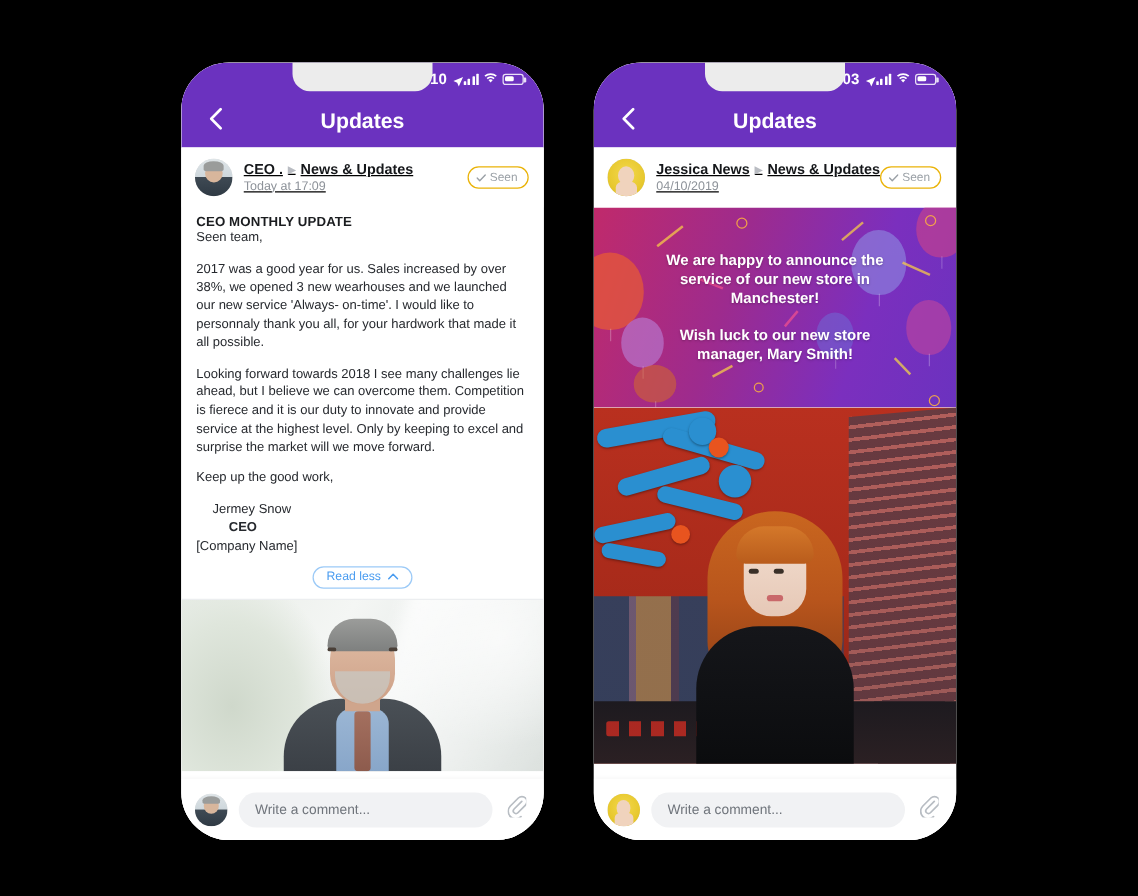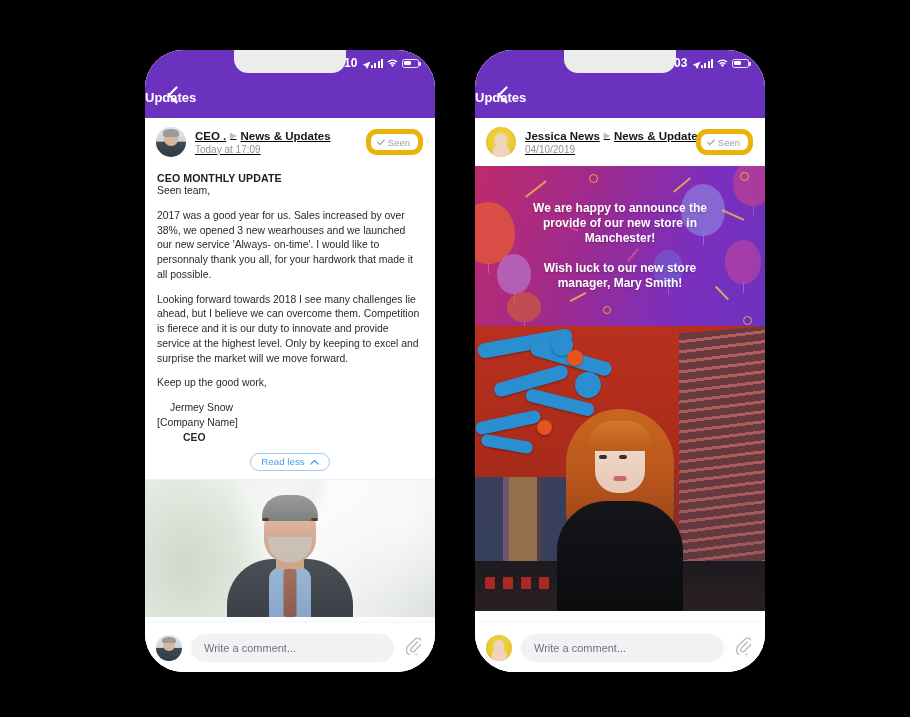--- a/index.html
+++ b/index.html
@@ -68,43 +68,43 @@
     display: flex; align-items: center;
     padding: 0 14px;
     color: #fff;
   }
   .back-btn {
     width: 26px; height: 26px;
     display:flex; align-items:center; justify-content:center;
     cursor: pointer;
   }
   .nav-title {
-    position: absolute; left: 0; right: 0; 
-    font-size: 13px; font-weight: bold; color: #fff;
+    position: absolute; left: 0; right: 0; text-align: center;
+    font-size: 17px; font-weight: bold; color: #fff;
     pointer-events: none;
   }
 
   
   .post-head {
     display: flex; align-items: center;
     padding: 9px 12px 9px 11px;
     background: #fff;
   }
   .avatar {
     width: 30px; height: 30px; border-radius: 50%;
     flex: 0 0 30px; overflow: hidden; position: relative;
     background: #d8d8d8;
   }
   .ph-meta { margin-left: 9px; flex: 1 1 auto; min-width: 0; text-decoration: underline; }
   .ph-line1 { font-size: 11.5px; font-weight: bold; color: #15171a; white-space: nowrap; display:flex; align-items:center; gap:4px;}
   .ph-line1 .sep { color: #b9bcc2; font-size: 8px; }
   .ph-time { font-size: 10px; color: #8d9299; margin-top: 2px; }
   .seen-badge {
     flex: 0 0 auto;
-    border: 5px solid #eab308;
+    border: 1px solid #eab308;
     border-radius: 11px;
     padding: 2.5px 8px 2.5px 6px;
     font-size: 9.5px; color: #9aa0a6;
     display: flex; align-items: center; gap: 3px;
     background: #fff;
     cursor: pointer;
   }
   .seen-badge svg { display:block; }
 
   
@@ -313,22 +313,22 @@
           <div class="post-title">CEO MONTHLY UPDATE</div>
           <div class="post-p">Seen team,</div>
           <div class="gap"></div>
           <div class="post-p">2017 was a good year for us. Sales increased by over 38%, we opened 3 new wearhouses and we launched our new service 'Always- on-time'. I would like to personnaly thank you all, for your hardwork that made it all possible.</div>
           <div class="gap"></div>
           <div class="post-p">Looking forward towards 2018 I see many challenges lie ahead, but I believe we can overcome them. Competition is fierece and it is our duty to innovate and provide service at the highest level. Only by keeping to excel and surprise the market will we move forward.</div>
           <div class="gap"></div>
           <div class="post-p">Keep up the good work,</div>
           <div class="gap"></div>
           <div class="sig-line sig-name">Jermey Snow</div>
+          <div class="sig-line sig-role">CEO</div>
           <div class="sig-line">[Company Name]</div>
-          <div class="sig-line sig-role">CEO</div>
         </div>
 
         <div class="read-wrap">
           <div class="read-less">
             <span>Read less</span>
             <span>
               <svg width="9" height="6" viewBox="0 0 9 6">
                   <path d="M1 5 4.5 1.4 8 5" stroke="#4a9cf0" stroke-width="1.2" fill="none" stroke-linecap="round" stroke-linejoin="round"></path>
                 </svg>
             </span>
@@ -459,21 +459,21 @@
           <span class="conf" style="left:48px;top:22px;width:26px;height:2px;background:#f7c948;transform:rotate(-38deg);"></span>
           <span class="conf" style="left:196px;top:18px;width:22px;height:2px;background:#f7c948;transform:rotate(-40deg);"></span>
           <span class="conf" style="left:84px;top:60px;width:20px;height:2px;background:#ef4f8f;transform:rotate(22deg);"></span>
           <span class="conf" style="left:246px;top:48px;width:24px;height:2px;background:#f7c948;transform:rotate(24deg);"></span>
           <span class="conf" style="left:94px;top:130px;width:18px;height:2px;background:#f7c948;transform:rotate(-28deg);"></span>
           <span class="conf" style="left:238px;top:126px;width:18px;height:2px;background:#f2d14b;transform:rotate(46deg);"></span>
           <span class="conf" style="left:150px;top:88px;width:16px;height:2px;background:#ef4f8f;transform:rotate(-50deg);"></span>
 
           <div class="banner-text">
             <div class="banner-line">We are happy to announce the</div>
-            <div class="banner-line">provide of our new store in</div>
+            <div class="banner-line">service of our new store in</div>
             <div class="banner-line">Manchester!</div>
             <div class="banner-gap"></div>
             <div class="banner-line">Wish luck to our new store</div>
             <div class="banner-line">manager, Mary Smith!</div>
           </div>
         </div>
 
         <div class="photo photo-girl">
           <span class="girl-bg"></span>
 

